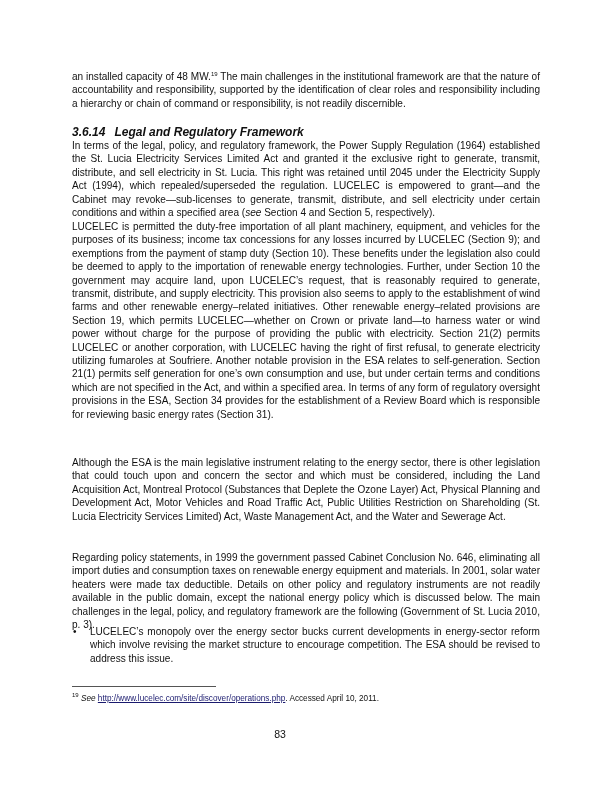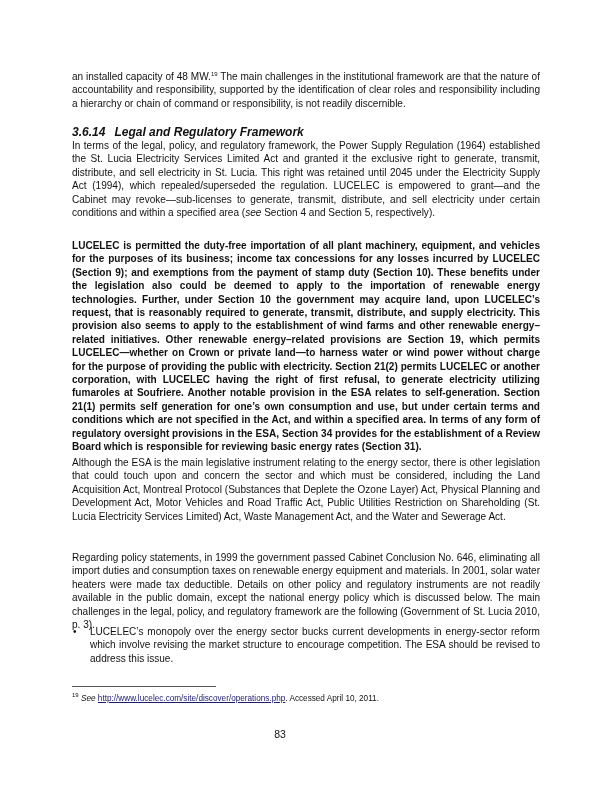--- a/index.html
+++ b/index.html
@@ -4,21 +4,21 @@
   <style>
     html, body { margin: 0; padding: 0; background: #ffffff; }
     body { width: 612px; height: 792px; position: relative; overflow: hidden;
            font-family: "Liberation Sans", "DejaVu Sans", sans-serif; color: #111; }
     .page { position: absolute; left: 72px; top: 0; width: 468px; }
     p { margin: 0; font-size: 10.05px; line-height: 13.4px; text-align: justify; }
     .para-1 { position: absolute; top: 70px; }
     .heading { position: absolute; top: 126px; font-size: 12px; font-weight: bold; font-style: italic; line-height: 13.4px; }
     .heading .num { margin-right: 9px; }
     .para-2 { position: absolute; top: 139px; }
-    .para-3 { position: absolute; top: 239px; font-weight: bold; }
+    .para-3 { position: absolute; top: 220px; }
     .para-4 { position: absolute: top: 0; }
     .para-4 { position: absolute; top: 456px; }
     .para-5 { position: absolute; top: 551px; }
     .bullet-list { position: absolute; top: 625px; left: 0; width: 468px; margin: 0; padding: 0; list-style: none; }
     .bullet-list li { position: relative; padding-left: 18px; font-size: 10.05px; line-height: 13.4px; text-align: justify; }
     .bullet-list .dot { position: absolute; left: 1px; top: 0; }
     sup { font-size: 6px; line-height: 0; vertical-align: 4px; }
     .fn-rule { position: absolute; left: 72px; top: 686px; width: 144px; height: 0; border-top: 1px solid #555; }
     .footnote { position: absolute; left: 72px; top: 693px; font-size: 8.2px; line-height: 11px; }
     .footnote a { color: #1a1a6e; text-decoration: underline; }

